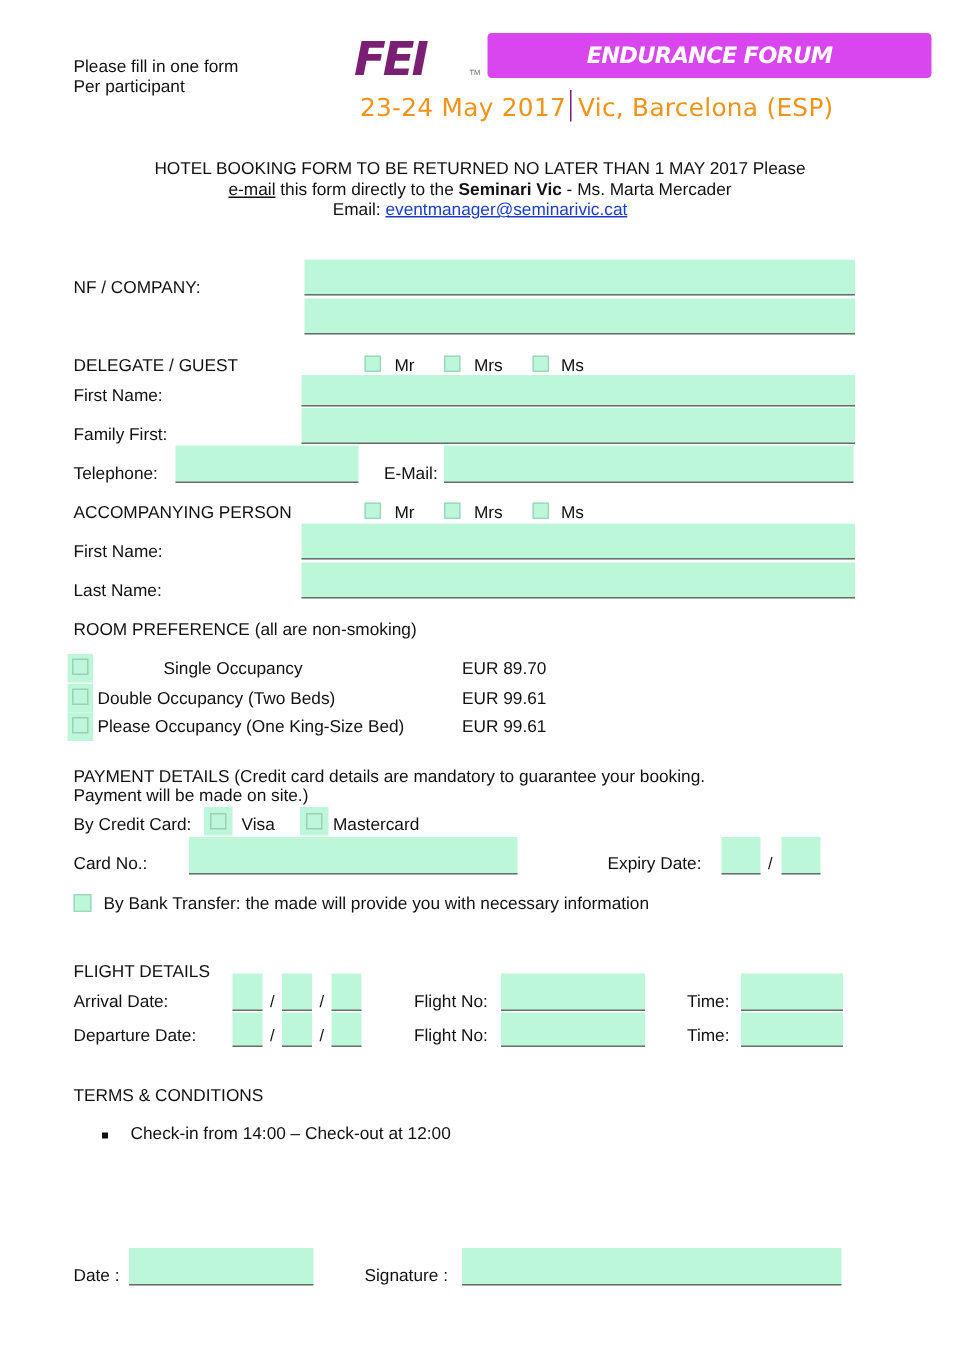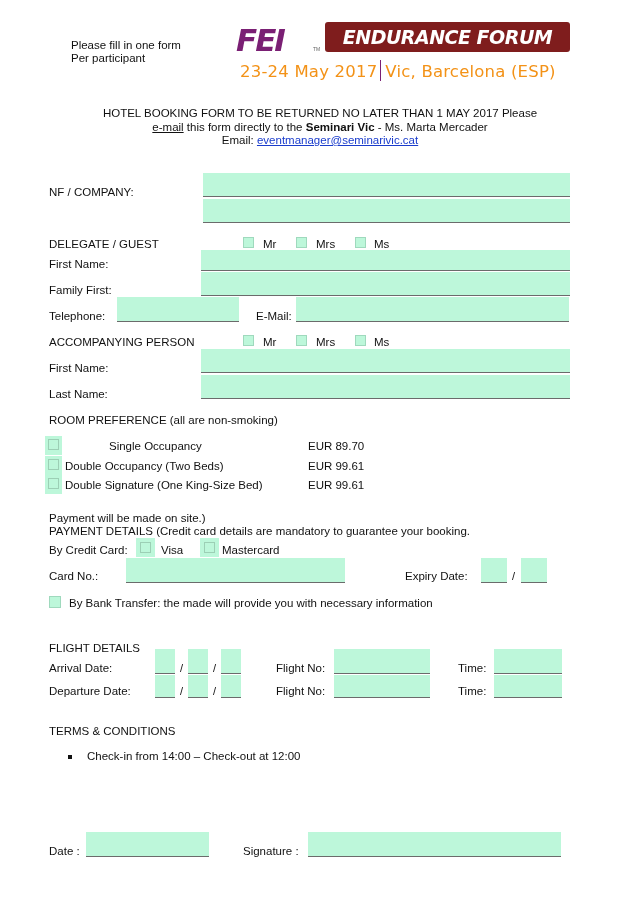--- a/index.html
+++ b/index.html
@@ -8,37 +8,37 @@
   .abs { position:absolute; white-space:nowrap; }
   .fld { position:absolute; background:#bdf7da; border-bottom:1.5px solid #6b6b6b; box-sizing:border-box; }
   .cb { position:absolute; width:11px; height:11px; background:#bdf7da; border:1px solid #9fd9bd; box-sizing:border-box; }
   .cbwrap { position:absolute; background:#bdf7da; }
   .cbwrap .inner { position:absolute; left:3px; top:3px; width:11px; height:11px; border:1px solid #9ccfb5; box-sizing:border-box; }
   .sep { position:absolute; font-size:11px; }
   
   .fei { position:absolute; left:236px; top:22px; font-family:"DejaVu Sans", sans-serif; font-weight:bold;
          font-style:italic; font-size:31px; color:#7a1f74; letter-spacing:-2px; }
   .tm { position:absolute; left:313px; top:46px; font-size:5px; color:#666; }
-  .banner { position:absolute; left:325px; top:22px; width:245px; height:30px; background:#7f1d1d;
+  .banner { position:absolute; left:325px; top:22px; width:296px; height:30px; background:#d946ef;
             border-radius:3px; color:#fff; font-family:"DejaVu Sans", sans-serif; font-weight:bold;
-            font-style:italic; font-size:19px; line-height:30px; text-align:center; letter-spacing:-0.5px; }
+            font-style:italic; font-size:15px; line-height:30px; text-align:center; letter-spacing:-0.5px; }
   .dates { position:absolute; left:240px; top:60px; font-family:"DejaVu Sans", sans-serif; font-size:16.5px;
            color:#f39217; white-space:nowrap; letter-spacing:0.2px; }
   .dates .bar { display:inline-block; width:1px; height:21px; background:#7a1f74; vertical-align:-4px; margin:0 4px 0 3px; }
   .center { position:absolute; left:0; width:640px; text-align:center; font-size:11.5px; }
   a { color:#1a3ccc; text-decoration:underline; }
   .u { text-decoration:underline; }
   ul.terms { position:absolute; left:64px; top:750px; margin:0; padding:0; list-style:none; width:520px; font-size:11.5px; line-height:13px; }
   ul.terms li { position:relative; padding-left:23px; }
   ul.terms li::before { content:""; position:absolute; left:4px; top:5px; width:4px; height:4px; background:#111; }
 </style>
 </head>
 <body>
 
-<div class="abs" style="left:49px;top:39px;line-height:13px;margin-left:22px;">
+<div class="abs" style="left:49px;top:39px;line-height:13px;">
   <div>Please fill in one form</div>
   <div>Per participant</div>
 </div>
 
 <div>
   <span class="fei">FEI</span>
   <span class="tm">TM</span>
 </div>
 <div class="banner">ENDURANCE FORUM</div>
 <div class="dates">
@@ -98,26 +98,26 @@
 
 <div class="cbwrap" style="left:45px;top:456px;width:17px;height:19px;">
     <div class="inner"></div>
   </div>
 <div class="abs" style="left:65px;top:460px;">Double Occupancy (Two Beds)</div>
 <div class="abs" style="left:308px;top:460px;">EUR 99.61</div>
 
 <div class="cbwrap" style="left:45px;top:475px;width:17px;height:19px;">
     <div class="inner"></div>
   </div>
-<div class="abs" style="left:65px;top:479px;">Double Signature (One King-Size Bed)</div>
+<div class="abs" style="left:65px;top:479px;">Please Occupancy (One King-Size Bed)</div>
 <div class="abs" style="left:308px;top:479px;">EUR 99.61</div>
 
 <div class="abs" style="left:49px;top:512px;line-height:13px;">
+  <div>PAYMENT DETAILS (Credit card details are mandatory to guarantee your booking.</div>
   <div>Payment will be made on site.)</div>
-  <div>PAYMENT DETAILS (Credit card details are mandatory to guarantee your booking.</div>
 </div>
 <div class="abs" style="left:49px;top:544px;">By Credit Card:</div>
 <div class="cbwrap" style="left:136px;top:538px;width:19px;height:19px;">
     <div class="inner" style="left:4px;top:4px;"></div>
   </div>
 <div class="abs" style="left:161px;top:544px;">Visa</div>
 <div class="cbwrap" style="left:200px;top:538px;width:19px;height:19px;">
     <div class="inner" style="left:4px;top:4px;"></div>
   </div>
 <div class="abs" style="left:222px;top:544px;">Mastercard</div>

